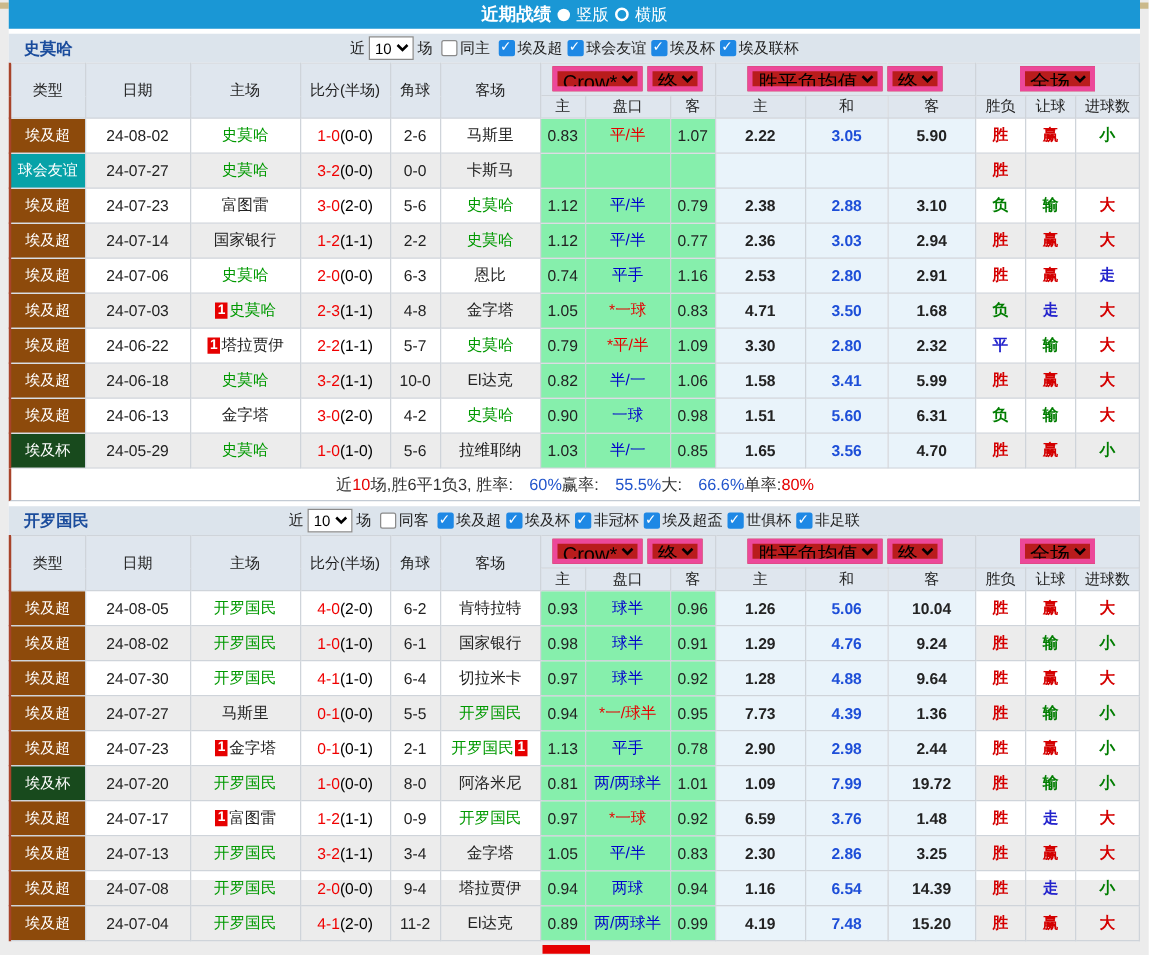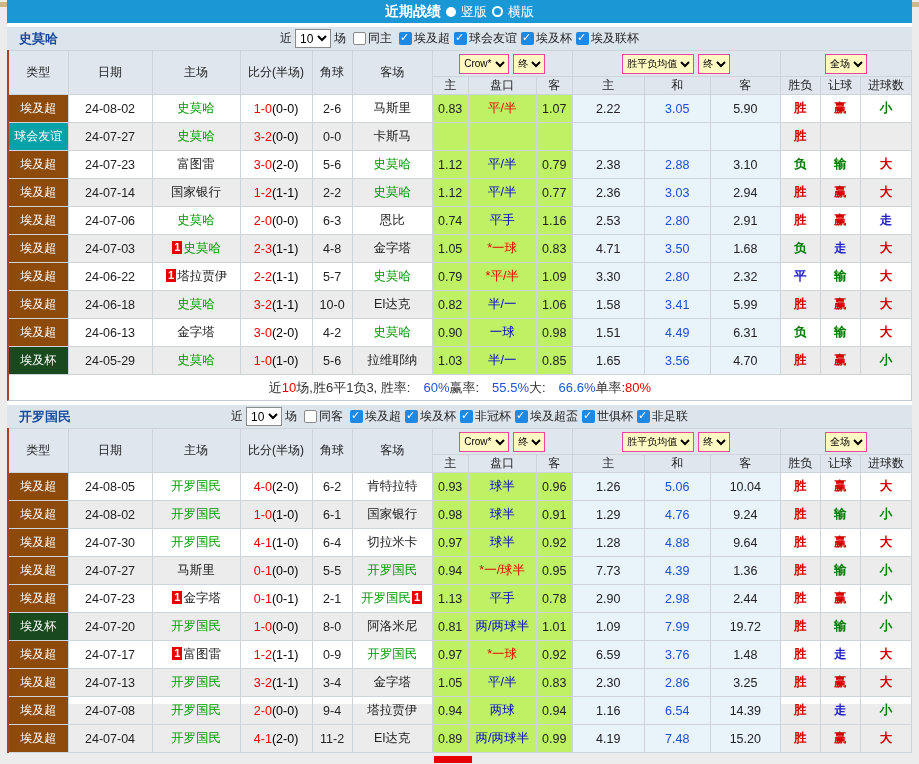--- a/index.html
+++ b/index.html
@@ -29,24 +29,24 @@
   .cb-label{display:inline-flex;align-items:center;gap:2px;margin-left:4px;}
   .cb{display:inline-block;width:13px;height:13px;border-radius:2px;position:relative;}
   .cb.checked{background:#1e88e5;}
   .cb.checked::after{content:"✓";position:absolute;left:1px;top:-1px;color:#fff;font-size:11px;font-weight:bold;}
   .cb.unchecked{background:#fff;border:1px solid #8a8a8a;}
   table{border-collapse:collapse;table-layout:fixed;width:905px;border:1px solid #b9bfc7;border-left:2px solid #a8432a;}
   th,td{border:1px solid #cfd4da;text-align:center;overflow:hidden;white-space:nowrap;padding:0 1px;}
   thead th{background:#dfe6ee;font-weight:normal;font-size:12px;color:#222;}
   thead tr.h1{height:26px;}
   thead tr.h2{height:17px;}
-  thead select{font-size:10px;height:20px;border:1px solid #ec4899;background:#fef9c3;margin:0 2px;}
+  thead select{font-size:16px;height:20px;border:4px solid #ec4899;background:#b91c1c;margin:0 2px;}
   tbody tr{height:28px;font-size:12.5px;}
-  td.cream{background:#bef264;text-align:center;}
-  td.lblue{background:#e9f3fa;}
+  td.cream{background:#86efac;text-align:center;}
+  td.lblue{background:#e9f3fa;font-weight:bold;}
   tbody tr:nth-child(even) td.plain{background:#ececec;}
   td.type{color:#fff;font-size:12px;}
   td.lg-brown{background:#8d4a0b;}
   td.lg-teal{background:#07a2a8;}
   td.lg-green{background:#184a1d;}
   .tg{color:#009900;}
   .score{color:#f00000;}
   .half{color:#000000;}
   .hblue{color:#0000cc;}
   .hred{color:#e60000;}
@@ -302,21 +302,21 @@
             <td class="type lg-brown">埃及超</td>
             <td class="plain">24-06-13</td>
             <td class="plain"><span class="">金字塔</span></td>
             <td class="plain"><span class="score">3-0</span><span class="half">(2-0)</span></td>
             <td class="plain">4-2</td>
             <td class="plain"><span class="tg">史莫哈</span></td>
             <td class="cream">0.90</td>
             <td class="cream"><span class="hblue">一球</span></td>
             <td class="cream">0.98</td>
             <td class="lblue">1.51</td>
-            <td class="lblue"><span class="cd">4.49</span></td>
+            <td class="lblue"><span class="cd">5.60</span></td>
             <td class="lblue">6.31</td>
             <td class="plain"><span class="c-green">负</span></td>
             <td class="plain"><span class="c-green">输</span></td>
             <td class="plain"><span class="c-red">大</span></td>
           </tr>
           <tr>
             <td class="type lg-green">埃及杯</td>
             <td class="plain">24-05-29</td>
             <td class="plain"><span class="tg">史莫哈</span></td>
             <td class="plain"><span class="score">1-0</span><span class="half">(1-0)</span></td>

